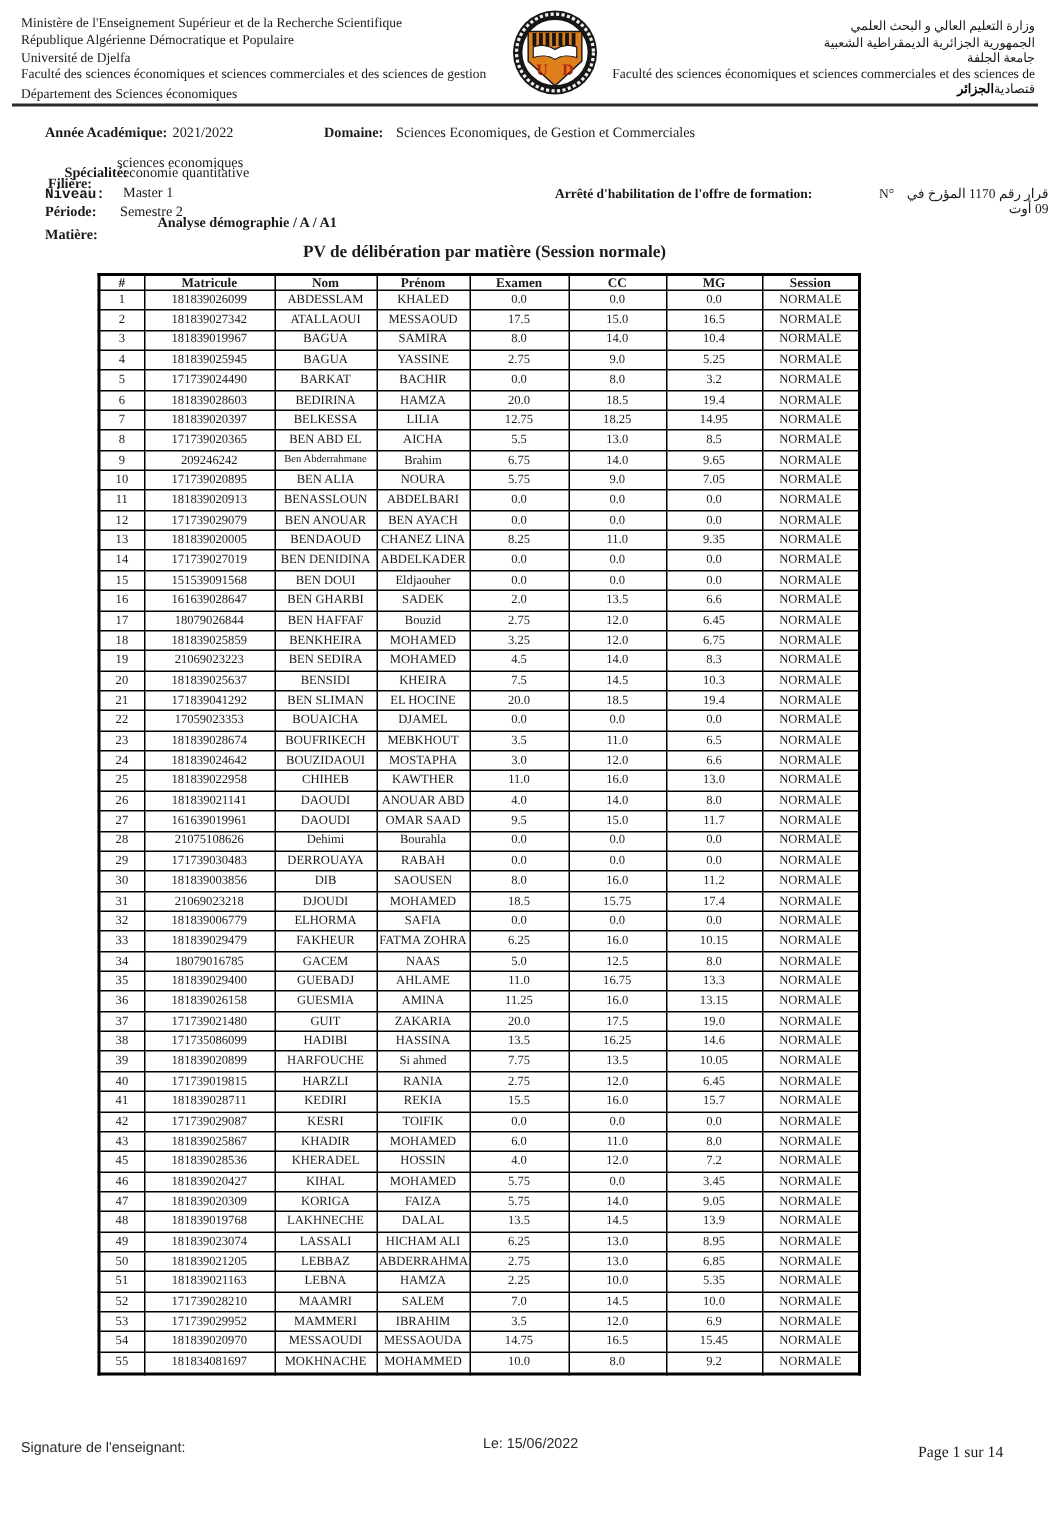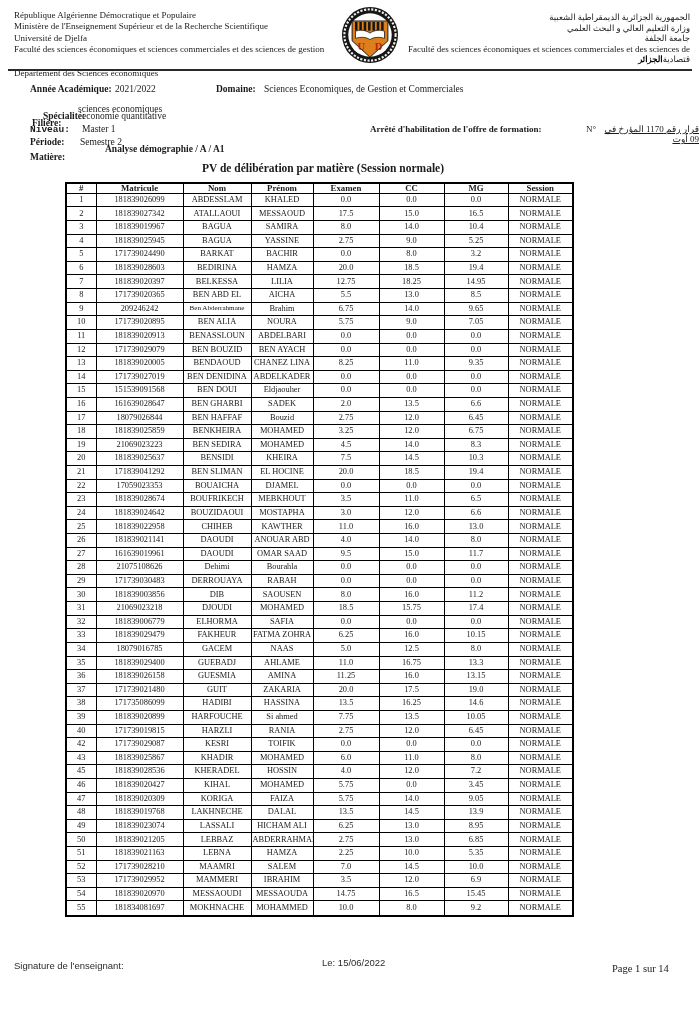--- a/index.html
+++ b/index.html
@@ -5,33 +5,33 @@
   html,body{margin:0;padding:0;}
   body{
     width:699px;height:1024px;position:relative;background:#ffffff;
     font-family:"Liberation Serif",serif;color:#1a1a1a;overflow:hidden;
   }
   .abs{position:absolute;}
 
   
   .hdr-left{left:14px;top:10px;width:330px;font-size:9px;line-height:11.4px;}
   .hdr-left .line{white-space:nowrap;}
-  .hdr-left .line.last{margin-top:12px;}
+  .hdr-left .line.last{margin-top:1px;}
   .logo-wrap{left:341px;top:6px;width:58px;height:58px;}
   .hdr-right{right:9px;top:12px;width:300px;text-align:right;font-size:8.5px;line-height:10.5px;direction:rtl;}
   .hdr-right .fr{direction:ltr;font-size:9px;white-space:nowrap;}
   .hdr-right .garble{position:relative;height:11px;}
   .hdr-right .garble .bold-ov{font-weight:bold;color:#000;margin-left:-14px;}
   .hdr-rule{left:8px;top:69px;width:684px;border-top:2px solid #2a2a2a;height:0;}
 
   
   .lbl{font-weight:bold;font-size:9.5px;white-space:nowrap;}
   .val{font-size:9.5px;white-space:nowrap;}
   .arrete-val{display:flex;gap:3px;font-size:9px;align-items:baseline;}
-  .arrete-val .ar{direction:rtl;text-decoration:underline;}
+  .arrete-val .ar{direction:rtl;}
 
   
   .doc-title{left:0;top:162px;width:646px;text-align:center;font-weight:bold;font-size:11.5px;}
 
   
   .grade-table{
     position:absolute;left:65px;top:182px;width:507px;height:735px;
     border-collapse:collapse;table-layout:fixed;
     font-size:8.4px;line-height:1;
   }
@@ -45,22 +45,22 @@
 
   
   .foot-sign{left:14px;top:960px;font-family:"Liberation Sans",sans-serif;font-size:9.5px;color:#2b2b2b;}
   .foot-date{left:322px;top:957px;font-family:"Liberation Sans",sans-serif;font-size:9.5px;color:#2b2b2b;}
   .foot-page{left:612px;top:963px;font-size:10.5px;}
 </style>
 </head>
 <body>
 
 <div class="abs hdr-left">
+  <div class="line">Ministère de l'Enseignement Supérieur et de la Recherche Scientifique</div>
   <div class="line">République Algérienne Démocratique et Populaire</div>
-  <div class="line">Ministère de l'Enseignement Supérieur et de la Recherche Scientifique</div>
   <div class="line">Université de Djelfa</div>
   <div class="line">Faculté des sciences économiques et sciences commerciales et des sciences de gestion</div>
   <div class="line last">Département des Sciences économiques</div>
 </div>
 
 <div class="abs logo-wrap">
   <svg width="58" height="58" viewBox="0 0 60 60">
     <circle cx="30" cy="30" r="29" fill="#161616"></circle>
     <circle cx="30" cy="30" r="26.5" fill="none" stroke="#f4f0e8" stroke-width="2.2" stroke-dasharray="2.2 1.6"></circle>
     <circle cx="30" cy="30" r="22.5" fill="#ffffff"></circle>
@@ -74,22 +74,22 @@
       <rect x="37.0" y="16.5" width="2.6" height="9"></rect>
       <rect x="41.5" y="16.5" width="2.6" height="9"></rect>
     </g>
     <path d="M30 28 C25 24.5 18.5 24.5 15 26.2 L15 33.5 C20 31.8 26 32 30 34.8 C34 32 40 31.8 45 33.5 L45 26.2 C41.5 24.5 35 24.5 30 28 Z" fill="#ffffff" stroke="#161616" stroke-width="0.8"></path>
     <text x="21" y="45.5" font-family="Liberation Serif, serif" font-size="11" font-weight="bold" fill="#b32414" text-anchor="middle">U</text>
     <text x="39" y="45.5" font-family="Liberation Serif, serif" font-size="11" font-weight="bold" fill="#b32414" text-anchor="middle">D</text>
   </svg>
 </div>
 
 <div class="abs hdr-right">
+  <div>وزارة التعليم العالي و البحث العلمي</div>
   <div>الجمهورية الجزائرية الديمقراطية الشعبية</div>
-  <div>وزارة التعليم العالي و البحث العلمي</div>
   <div>جامعة الجلفة</div>
   <div class="fr">Faculté des sciences économiques et sciences commerciales et des sciences de</div>
   <div class="garble">
     <span>قتصادية</span><span class="bold-ov">الجزائر</span>
   </div>
 </div>
 
 <div class="abs hdr-rule"></div>
 
 <span class="abs lbl" style="left:30px;top:84px;">Année Académique:</span>
@@ -249,21 +249,21 @@
         <td>BENASSLOUN</td>
         <td>ABDELBARI</td>
         <td>0.0</td>
         <td>0.0</td>
         <td>0.0</td>
         <td>NORMALE</td>
       </tr>
       <tr>
         <td>12</td>
         <td>171739029079</td>
-        <td>BEN BOUZID</td>
+        <td>BEN ANOUAR</td>
         <td>BEN AYACH</td>
         <td>0.0</td>
         <td>0.0</td>
         <td>0.0</td>
         <td>NORMALE</td>
       </tr>
       <tr>
         <td>13</td>
         <td>181839020005</td>
         <td>BENDAOUD</td>
@@ -537,20 +537,30 @@
         <td>40</td>
         <td>171739019815</td>
         <td>HARZLI</td>
         <td>RANIA</td>
         <td>2.75</td>
         <td>12.0</td>
         <td>6.45</td>
         <td>NORMALE</td>
       </tr>
       <tr>
+        <td>41</td>
+        <td>181839028711</td>
+        <td>KEDIRI</td>
+        <td>REKIA</td>
+        <td>15.5</td>
+        <td>16.0</td>
+        <td>15.7</td>
+        <td>NORMALE</td>
+      </tr>
+      <tr>
         <td>42</td>
         <td>171739029087</td>
         <td>KESRI</td>
         <td>TOIFIK</td>
         <td>0.0</td>
         <td>0.0</td>
         <td>0.0</td>
         <td>NORMALE</td>
       </tr>
       <tr>

